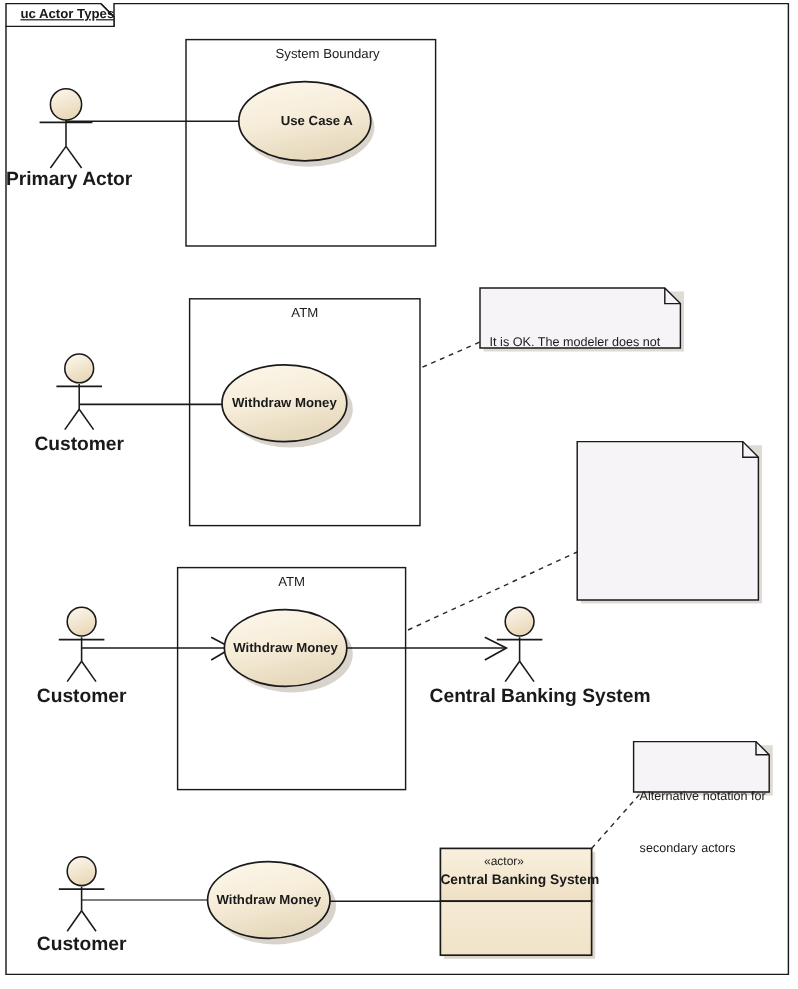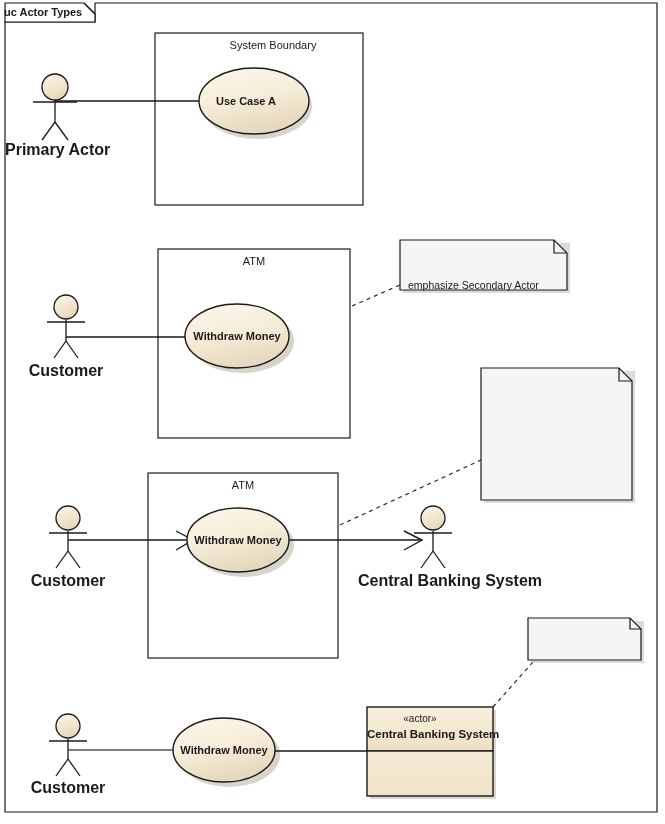--- a/index.html
+++ b/index.html
@@ -222,39 +222,43 @@
       <path d="M 619 368 L 619 381 L 632 381" fill="none" stroke="#1a1a1a" stroke-width="1.2"></path>
     </g>
 
     <g>
       <path d="M 531 621 L 644 621 L 644 663 L 531 663 Z" fill="#b9b0a0" opacity="0.45"></path>
       <path d="M 528 618 L 630 618 L 641 629 L 641 660 L 528 660 Z" fill="#f7f4f8" stroke="#1a1a1a" stroke-width="1.2"></path>
       <path d="M 630 618 L 630 629 L 641 629" fill="none" stroke="#1a1a1a" stroke-width="1.2"></path>
     </g>
   </svg>
 
-  <div class="lbl frame-tab-label" style="left:4px; top:6px;">uc Actor Types</div>
+  <div class="lbl frame-tab-label" style="left:17px; top:6px;text-decoration:underline;">uc Actor Types</div>
 
   <div class="lbl boundary-title" style="left:155px; top:39px; width:236px;">System Boundary</div>
-  <div class="lbl usecase-label" style="left:191px; top:95px; width:110px;">Use Case A</div>
+  <div class="lbl usecase-label" style="left:209px; top:95px; width:110px;">Use Case A</div>
   <div class="lbl actor-name" style="left:5px; top:140px; width:100px;">Primary Actor</div>
 
   <div class="lbl boundary-title" style="left:158px; top:255px; width:192px;">ATM</div>
   <div class="lbl usecase-label" style="left:182px; top:330px; width:110px;">Withdraw Money</div>
   <div class="lbl actor-name" style="left:16px; top:361px; width:100px;">Customer</div>
 
   <div class="lbl boundary-title" style="left:148px; top:479px; width:190px;">ATM</div>
   <div class="lbl usecase-label" style="left:183px; top:534px; width:110px;">Withdraw Money</div>
   <div class="lbl actor-name" style="left:18px; top:571px; width:100px;">Customer</div>
   <div class="lbl actor-name" style="left:358px; top:571px; width:150px;">Central Banking System</div>
 
   <div class="lbl usecase-label" style="left:169px; top:744px; width:110px;">Withdraw Money</div>
   <div class="lbl actor-name" style="left:18px; top:778px; width:100px;">Customer</div>
   <div class="lbl actorbox-stereotype" style="left:367px; top:713px; width:106px;">«actor»</div>
   <div class="lbl actorbox-name" style="left:367px; top:727px; width:126px;">Central Banking System</div>
 
   <div class="lbl note-text" style="left:408px; top:249px; width:152px;">
-    <div>emphasize Secondary Actor</div>
+    <div>It is OK. The modeler does not</div>
   </div>
 
 
+  <div class="lbl note-text" style="left:533px; top:628px; width:110px;">
+    <div>Alternative notation for</div>
+    <div>secondary actors</div>
+  </div>
 
 </div>
 
 </body></html>

